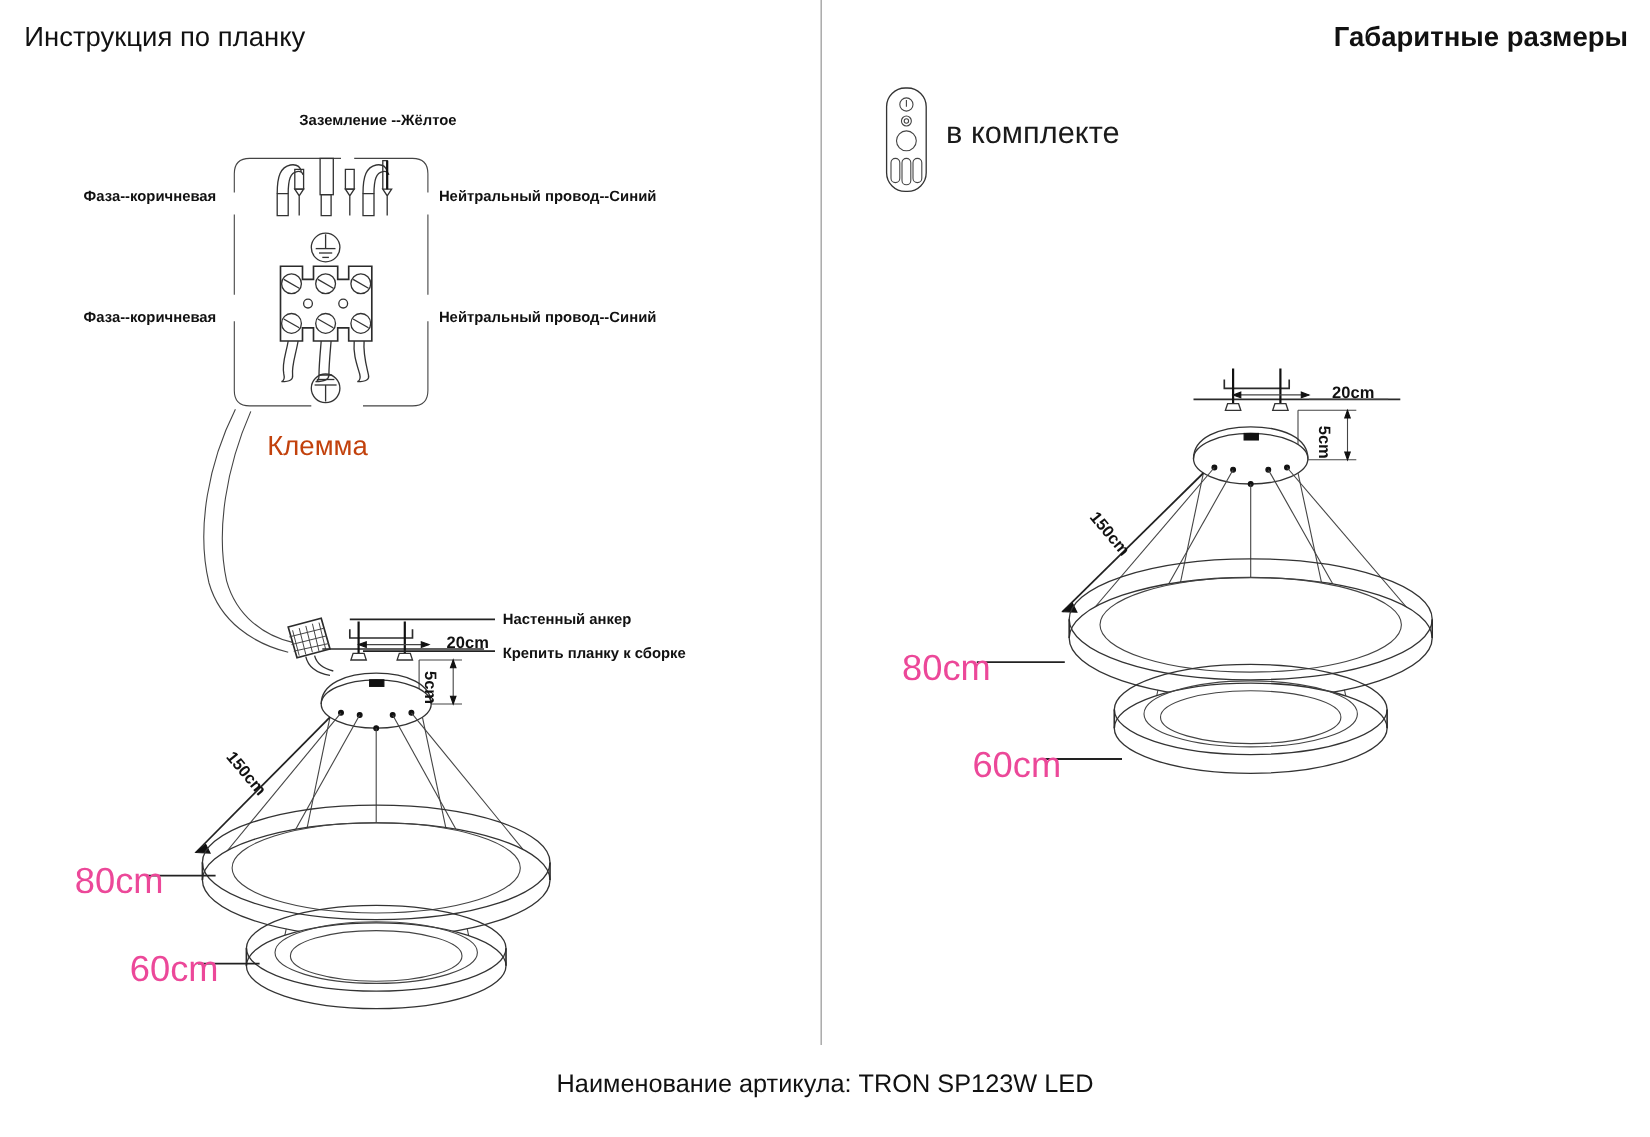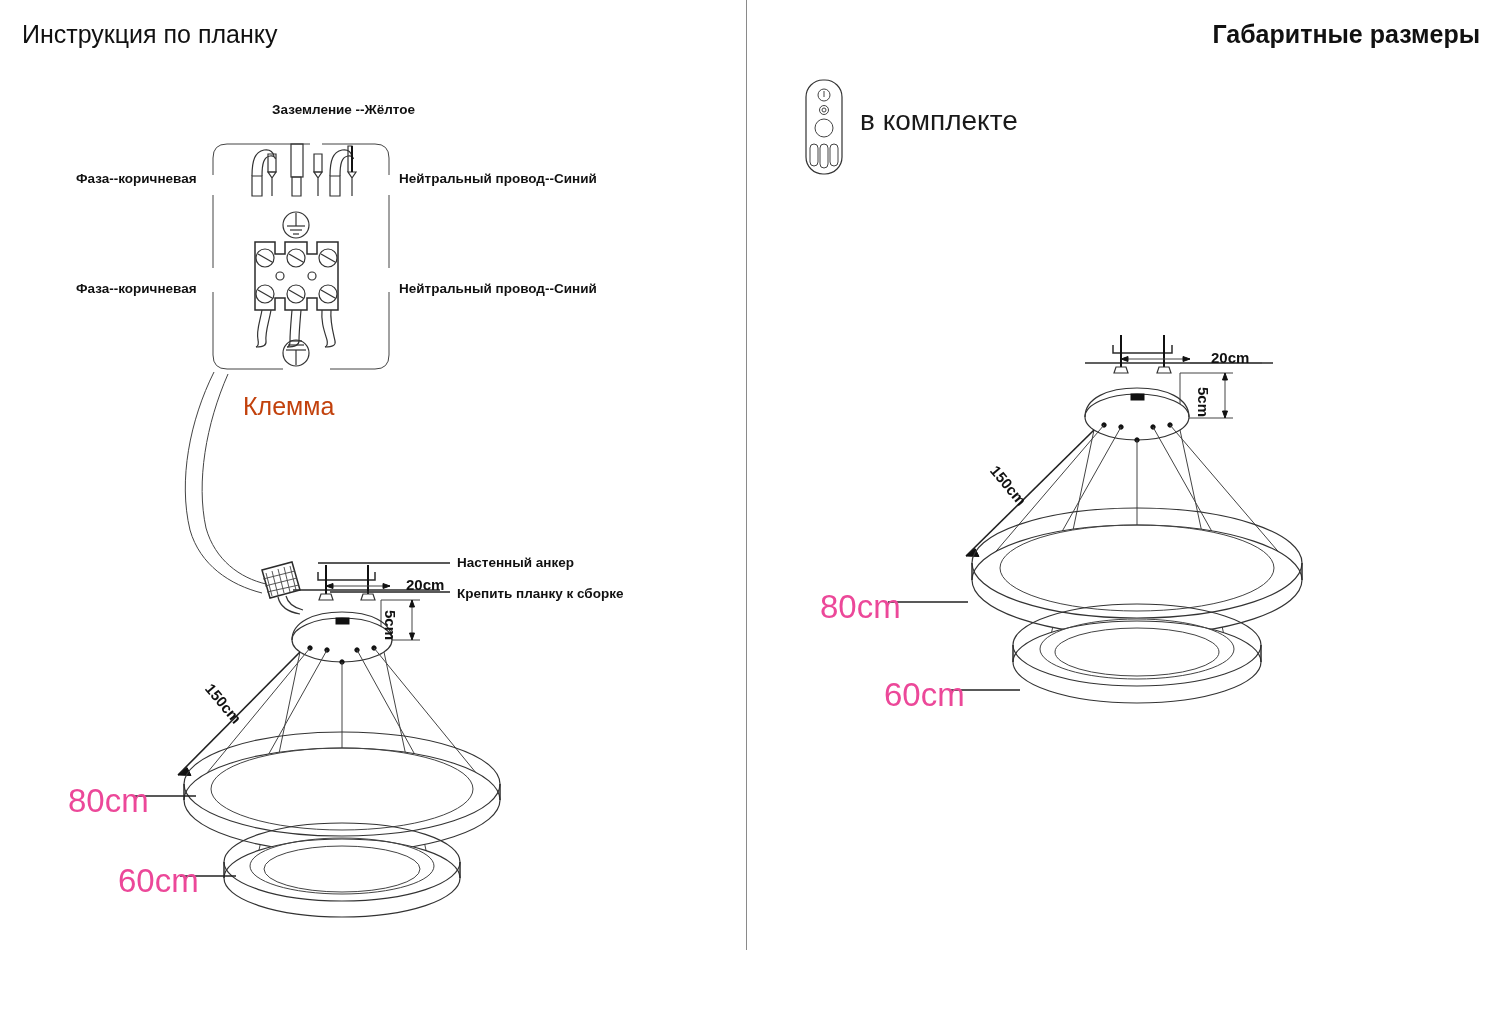--- a/index.html
+++ b/index.html
@@ -317,13 +317,14 @@
     <line class="ln-lead" x1="950" y1="690" x2="1020" y2="690"></line>
   </svg>
 
   <div class="kit-label">в комплекте</div>
   <div class="dimtxt" style="left:1211px;top:349px;">20cm</div>
   <div class="dimtxt" style="left:1212px;top:387px;transform:rotate(90deg);transform-origin:left top;">5cm</div>
   <div class="dimtxt" style="left:1000px;top:462px;transform:rotate(50deg);transform-origin:left top;">150cm</div>
   <div class="lbl-lg" style="left:820px;top:588px;">80cm</div>
   <div class="lbl-lg" style="left:884px;top:676px;">60cm</div>
 
+  <div class="caption">Наименование артикула: TRON SP123W LED</div>
 </div>
 
 </body></html>

